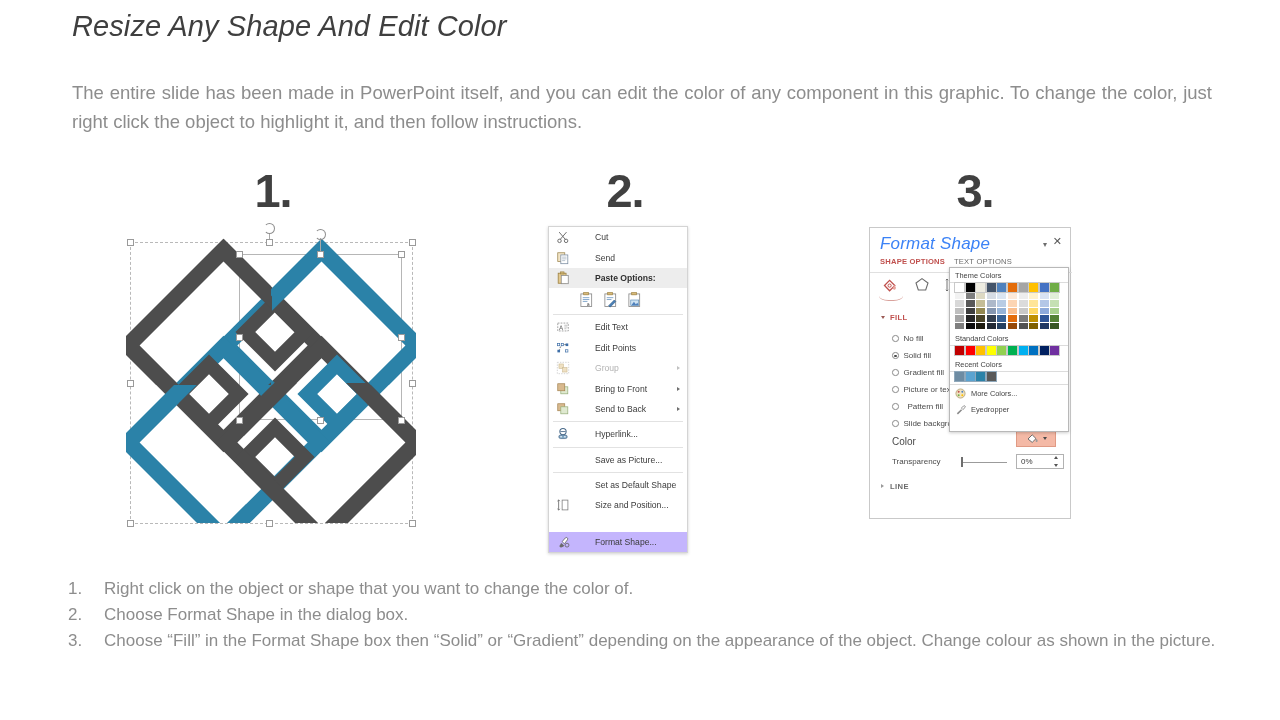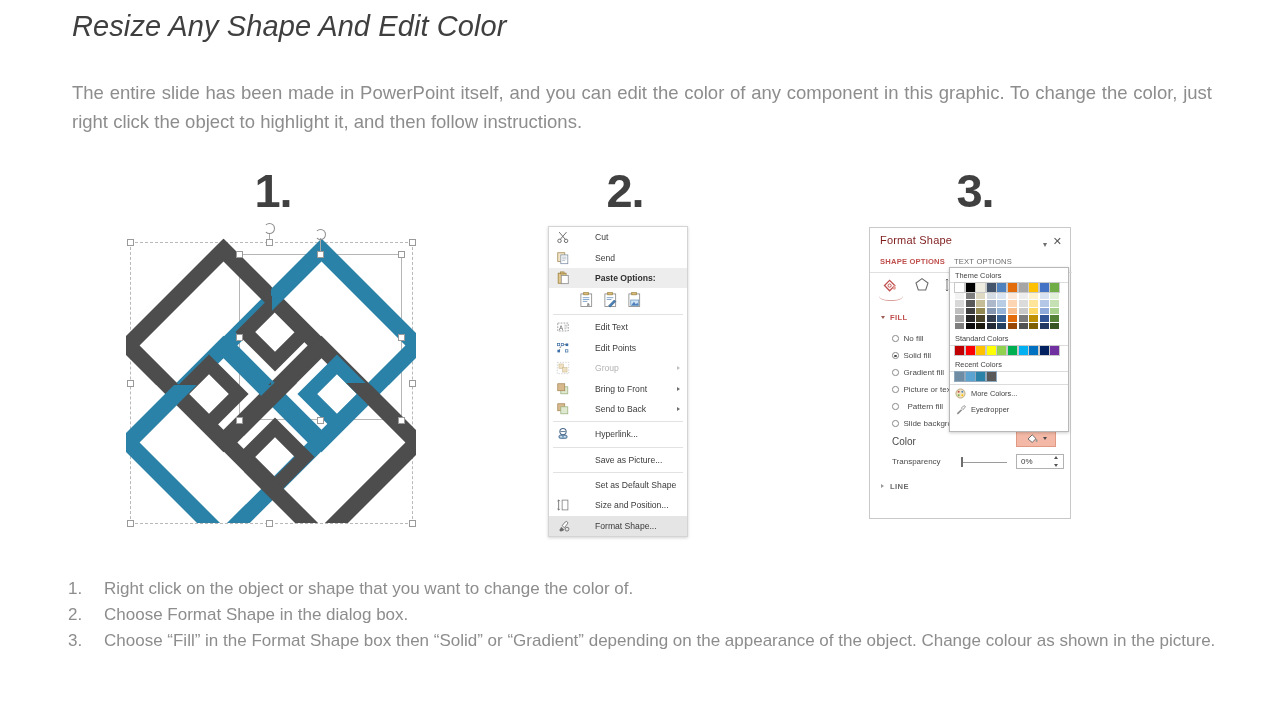--- a/index.html
+++ b/index.html
@@ -62,21 +62,21 @@
     background:#ffffff; border:1px solid #d4d4d4;
     box-shadow:0 1px 3px rgba(0,0,0,0.18);
     font-size:8.6px; color:#3a3a3a;
   }
   .cm-item {
     position:relative; display:flex; align-items:center;
     height:20.4px; padding-left:46px; white-space:nowrap;
   }
   .cm-item.header { background:#ededed; font-weight:bold; color:#2f2f2f; }
   .cm-item.disabled { color:#b3b3b3; }
-  .cm-item.selected { background:#e5e5e5; }
+  .cm-item.selected { background:#c4b5fd;margin-top:16px; }
   .cm-ico {
     position:absolute; left:7px; top:50%; transform:translateY(-50%);
     width:14px; height:14px; display:block;
   }
   .cm-arrow {
     position:absolute; right:7px; top:50%; transform:translateY(-50%);
     width:0; height:0; border-left:3.2px solid #6d6d6d;
     border-top:2.6px solid transparent; border-bottom:2.6px solid transparent;
   }
   .cm-arrow.dis { border-left-color:#c0c0c0; }
@@ -85,21 +85,21 @@
   .paste-ico { width:15px; height:16px; display:block; }
 
   
   #format-shape-pane {
     position:absolute; left:869px; top:227px; width:202px; height:292px;
     background:#ffffff; border:1px solid #c9c9c9;
     font-size:8px; color:#4a4a4a;
   }
   #fs-title {
     position:absolute; left:10px; top:6px;
-    font-size:11px; color:#7f1d1d; letter-spacing:0.2px;
+    font-size:17px; color:#3b82f6; letter-spacing:0.2px;font-style:italic;
   }
   #fs-chevron { position:absolute; right:23px; top:12px; font-size:8px; color:#6d6d6d; }
   #fs-close  { position:absolute; right:8px;  top:7px;  font-size:11px; color:#585858; }
   #fs-tab-shape {
     position:absolute; left:10px; top:29px; font-size:7.6px;
     font-weight:bold; color:#c0504d; letter-spacing:0.2px;
   }
   #fs-tab-text {
     position:absolute; left:84px; top:29px; font-size:7.6px;
     color:#6b6b6b; letter-spacing:0.2px;

